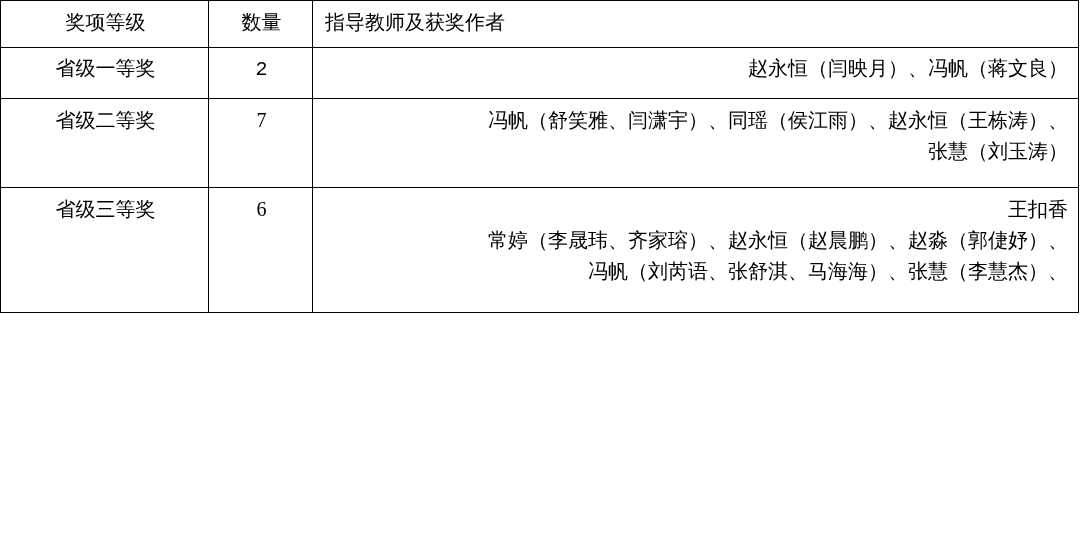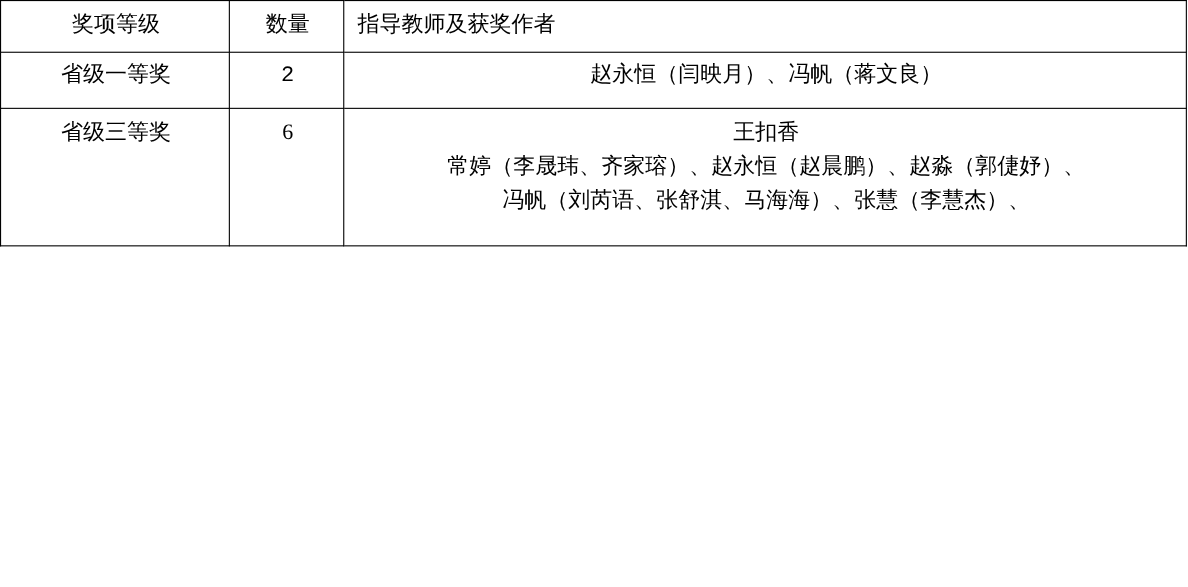--- a/index.html
+++ b/index.html
@@ -38,21 +38,21 @@
   col.c-count { width: 104px; }
   col.c-people { width: 766px; }
 
   td.level {
     text-align: center;
   }
   td.count {
     text-align: center;
   }
   td.people {
-    text-align: center;
+    text-align: right;
   }
   .people-line {
     display: block;
     white-space: normal;
   }
   .head td {
     text-align: center;
   }
   .head td.people {
     text-align: left;
@@ -82,20 +82,28 @@
       </tr>
 
       <tr class="r-1">
         <td class="level">省级一等奖</td>
         <td class="count">2</td>
         <td class="people">
           <span class="people-line">赵永恒（闫映月）、冯帆（蒋文良）</span>
         </td>
       </tr>
 
+      <tr class="r-2">
+        <td class="level">省级二等奖</td>
+        <td class="count">7</td>
+        <td class="people">
+          <span class="people-line">冯帆（舒笑雅、闫潇宇）、同瑶（侯江雨）、赵永恒（王栋涛）、</span>
+          <span class="people-line">张慧（刘玉涛）</span>
+        </td>
+      </tr>
 
       <tr class="r-3">
         <td class="level">省级三等奖</td>
         <td class="count">6</td>
         <td class="people">
           <span class="people-line">王扣香</span>
           <span class="people-line">常婷（李晟玮、齐家瑢）、赵永恒（赵晨鹏）、赵淼（郭倢妤）、</span>
           <span class="people-line">冯帆（刘芮语、张舒淇、马海海）、张慧（李慧杰）、</span>
         </td>
       </tr>

